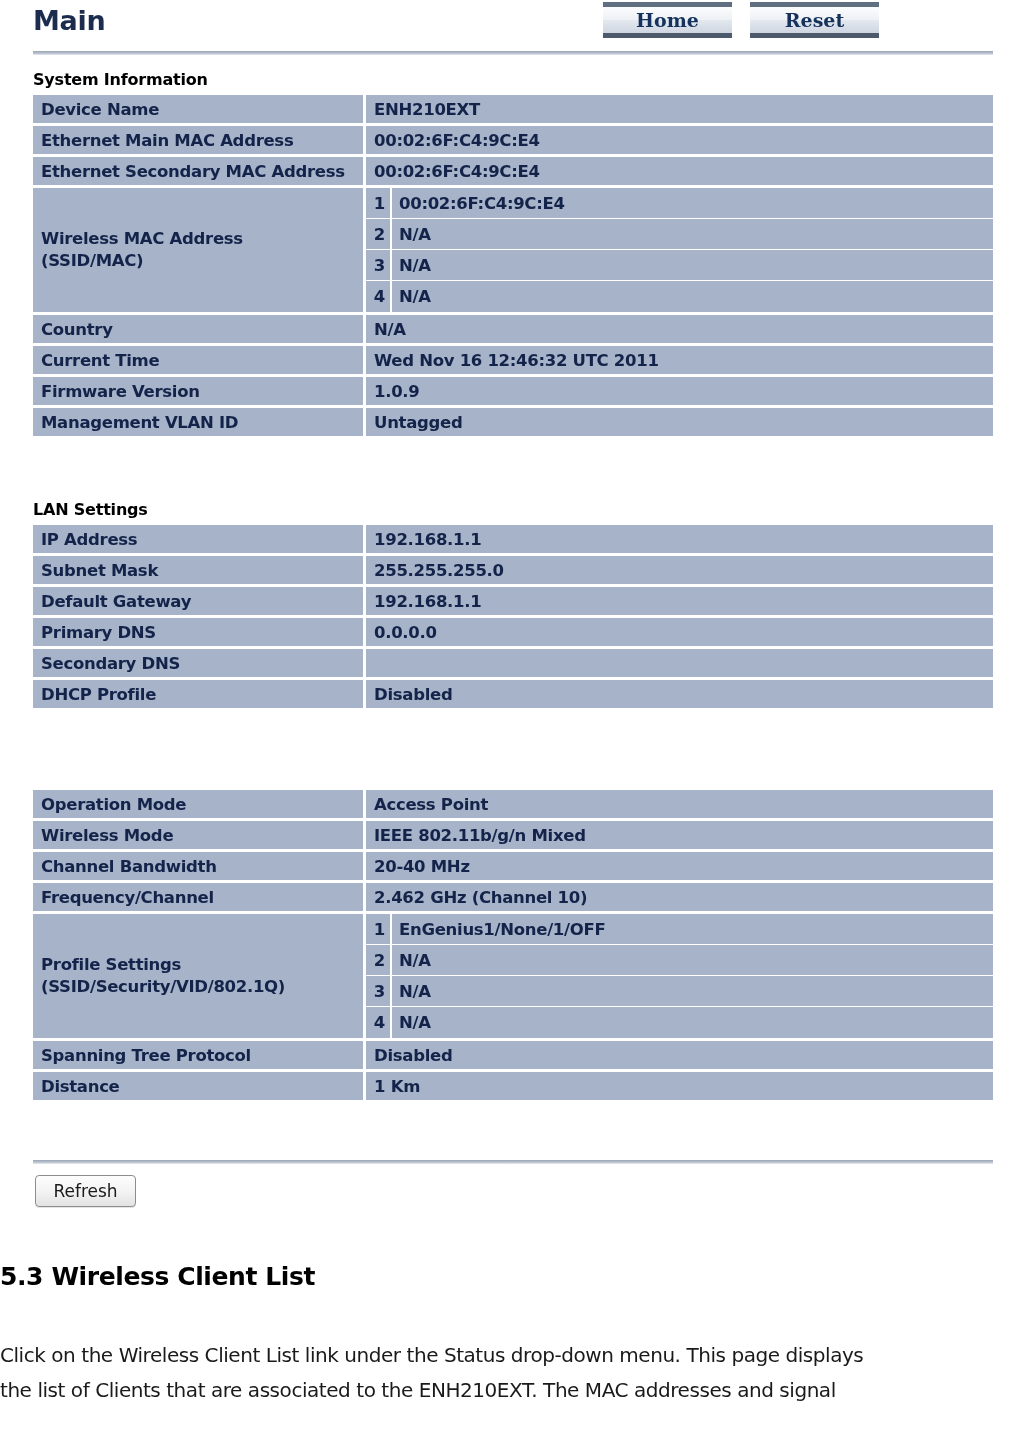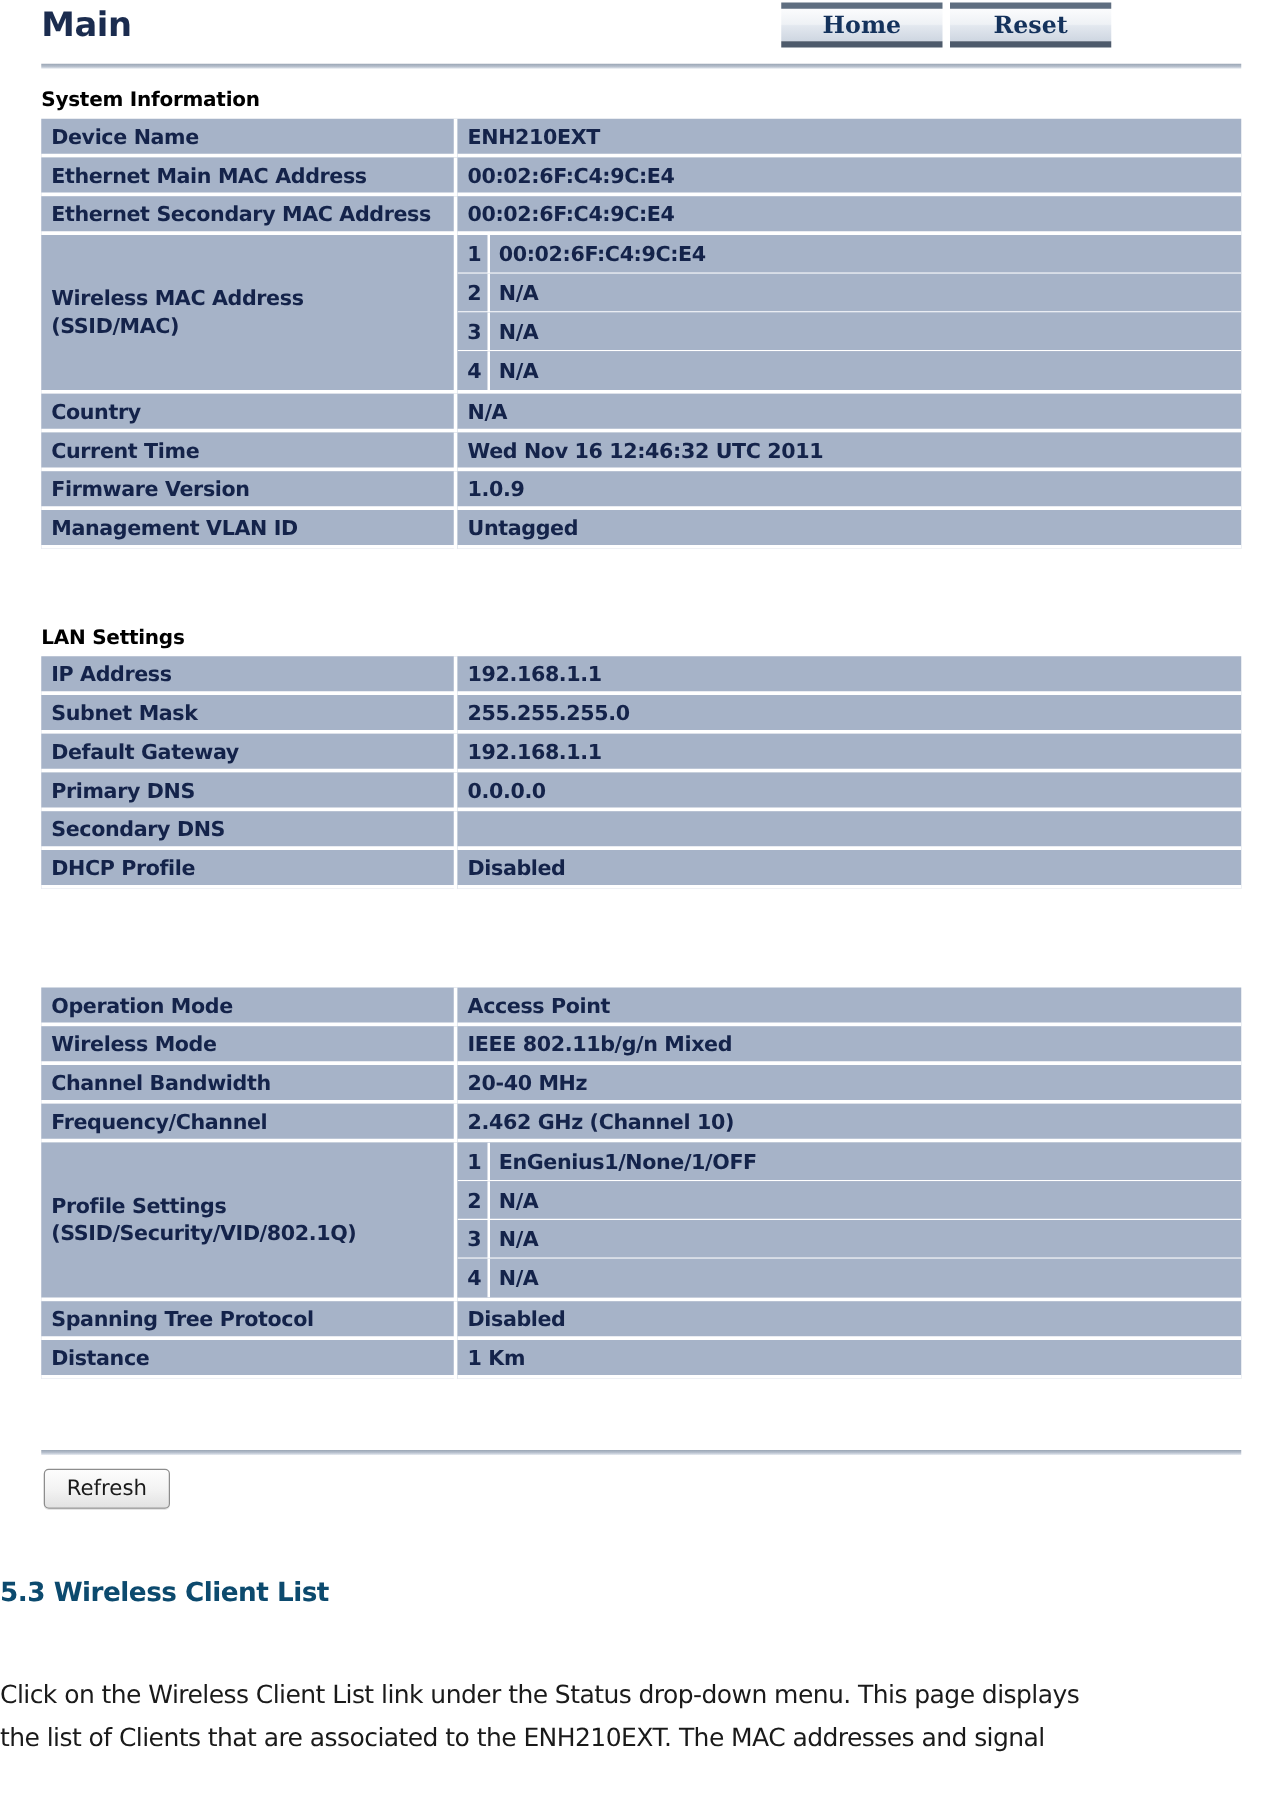--- a/index.html
+++ b/index.html
@@ -31,24 +31,24 @@
     top: 5px;
     font-size: 27px;
     font-weight: bold;
     color: #1b2c4f;
     letter-spacing: -0.3px;
     font-family: "DejaVu Sans", sans-serif;
   }
 
   .top-buttons {
     position: absolute;
-    right: 18px;
+    right: 28px;
     top: 2px;
     display: flex;
-    gap: 6px;
+    gap: 18px;
   }
   .top-btn {
     width: 129px;
     height: 36px;
     background: linear-gradient(to bottom, #fbfcfd 0%, #eef1f5 48%, #e3e8ef 52%, #ced6e1 100%);
     border: none;
     border-top: 5px solid #5f6e80;
     border-bottom: 5px solid #4d5a6b;
     box-sizing: border-box;
     color: #14325c;
@@ -182,23 +182,23 @@
     justify-content: center;
     padding: 0;
     line-height: 1;
   }
 
   
   .doc-heading {
     position: absolute;
     left: 0;
     top: 1262px;
-    font-size: 21px;
-    font-weight: bold;
-    color: #0c4a6e;
+    font-size: 25px;
+    font-weight: bold;
+    color: #000000;
     font-family: "DejaVu Sans", sans-serif;
     letter-spacing: -0.4px;
   }
   .doc-para {
     position: absolute;
     left: 0;
     top: 1338px;
     width: 1009px;
     font-size: 20px;
     color: #1a1a1a;

